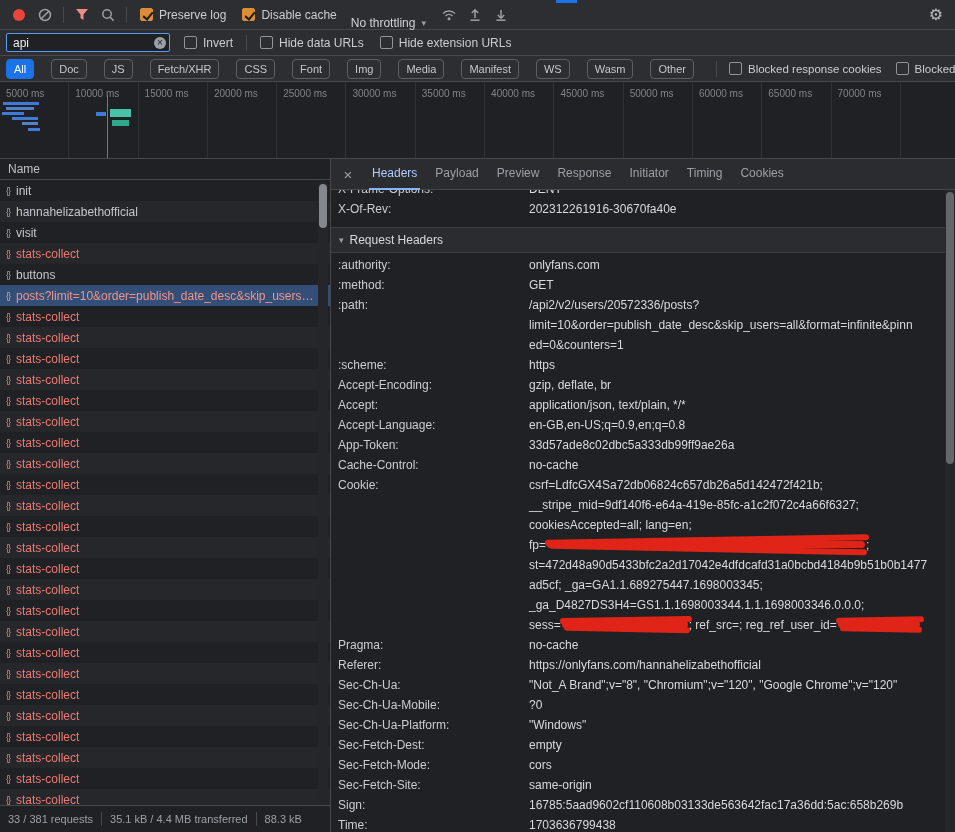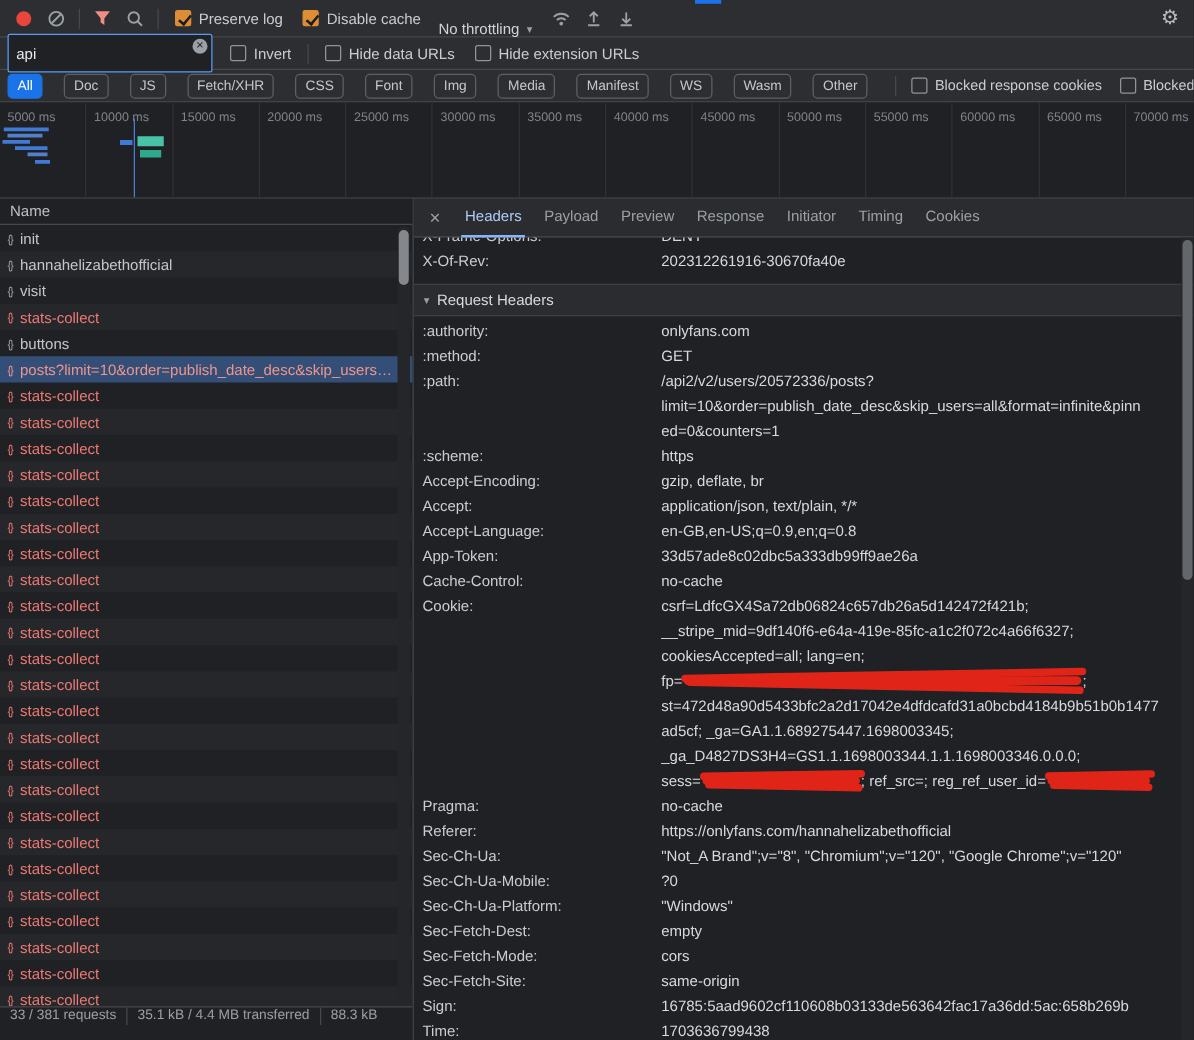--- a/index.html
+++ b/index.html
@@ -17,21 +17,21 @@
   .tab-indicator{position:absolute;left:556px;top:0;width:21px;height:3px;background:#1a73e8}
   .cb{display:flex;align-items:center;gap:6px;margin:16px 8px;color:#c9cdd2;white-space:nowrap;cursor:pointer}
   .cb .box{width:13px;height:13px;border:1px solid #8f959a;border-radius:2px;position:relative;flex:none;background:transparent}
   .cb.checked .box{background:#db8e35;border-color:#db8e35}
   .cb.checked .box::after{content:"";position:absolute;left:4px;top:1px;width:4px;height:8px;border:solid #1b1c1e;border-width:0 2px 2px 0;transform:rotate(40deg)}
   .throttle{display:flex;align-items:center;gap:6px;margin:16px 10px 0 6px;color:#cfd3d8;cursor:pointer;white-space:nowrap}
   .caret{font-size:9px;color:#9aa0a6}
   .gear{font-size:16px;color:#b5b9be;line-height:1}
 
   .filter-input{position:relative;margin:0 6px 0 2px;flex:none}
-  .filter-input input{width:164px;height:31px;background:#202124;border:1px solid #5a9cf8;border-radius:2px;color:#e8eaed;font:12px "Liberation Sans",sans-serif;padding:0 18px 0 6px;outline:none}
+  .filter-input input{width:164px;height:19px;background:#202124;border:1px solid #5a9cf8;border-radius:2px;color:#e8eaed;font:12px "Liberation Sans",sans-serif;padding:0 18px 0 6px;outline:none}
   .clear-btn{position:absolute;right:4px;top:3.5px;width:12px;height:12px;border-radius:50%;background:#9aa0a6;color:#202124;font-size:10px;line-height:12px;text-align:center;cursor:pointer}
 
   .chip{font:11px "Liberation Sans",sans-serif;color:#c3c7cb;background:transparent;border:1px solid #5c6065;border-radius:4px;padding:3px 7px;margin-right:17px;cursor:pointer;white-space:nowrap;flex:none}
   .chip.selected{background:#1a73e8;border-color:#1a73e8;color:#fff}
   .cb.small{font-size:11.5px;margin:0 7px}
 
   
   .overview{height:77px;min-height:77px;background:#202124;border-bottom:1px solid #47484c;position:relative;overflow:hidden}
   .tick-cells{display:flex;height:100%}
   .tick-cell{width:69.3px;flex:none;border-right:1px solid #303134;padding:4px 0 0 6px}
@@ -43,21 +43,21 @@
   .left{width:331px;flex:none;border-right:1px solid #47484c;display:flex;flex-direction:column;position:relative;min-height:0}
   .name-header{height:21px;min-height:21px;line-height:20px;padding-left:8px;border-bottom:1px solid #47484c;color:#bdc1c6;background:#202124;cursor:pointer}
   .req-list{flex:1;overflow:hidden}
   .req-row{height:21px;display:flex;align-items:center;padding-left:6px;cursor:pointer}
   .req-row:nth-child(even){background:#26272b}
   .req-row.selected{background:#344f77}
   .req-icon{font-size:9px;color:#9aa0a6;margin-right:6px;flex:none;letter-spacing:-1px}
   .req-name{flex:1;min-width:0;overflow:hidden;text-overflow:ellipsis;white-space:nowrap;padding-right:16px;color:#c3c7cc}
   .req-row.error .req-icon,.req-row.error .req-name{color:#ec7a72}
   .req-row.selected .req-name,.req-row.selected .req-icon{color:#f0948c}
-  .summary{height:27px;min-height:27px;border-top:1px solid #47484c;display:flex;font-size:11px;color:#9aa0a6;background:#202124}
+  .summary{height:27px;min-height:27px;border-top:1px solid #47484c;display:flex;align-items:center;font-size:11px;color:#9aa0a6;background:#202124}
   .summary .seg{padding:0 8px;white-space:nowrap}
   .summary .sep{width:1px;height:14px;background:#47484c;flex:none}
 
   .lscroll{position:absolute;right:2px;top:22px;bottom:28px;width:10px;background:#242629;border-radius:5px}
   .lscroll .thumb{position:absolute;top:3px;left:1px;width:8px;height:44px;background:#84888d;border-radius:4px;cursor:pointer}
 
   
   .right{flex:1;display:flex;flex-direction:column;position:relative;min-width:0;min-height:0}
   .tabbar{height:31px;min-height:31px;background:#2b2c2f;border-bottom:1px solid #47484c;display:flex;align-items:center;padding:0 6px}
   .close-x{width:22px;text-align:center;color:#9aa0a6;font-size:15px;cursor:pointer;margin-right:4px;flex:none}
@@ -208,21 +208,20 @@
         <div class="tick-cell"><span class="tick-label">5000 ms</span></div>
         <div class="tick-cell"><span class="tick-label">10000 ms</span></div>
         <div class="tick-cell"><span class="tick-label">15000 ms</span></div>
         <div class="tick-cell"><span class="tick-label">20000 ms</span></div>
         <div class="tick-cell"><span class="tick-label">25000 ms</span></div>
         <div class="tick-cell"><span class="tick-label">30000 ms</span></div>
         <div class="tick-cell"><span class="tick-label">35000 ms</span></div>
         <div class="tick-cell"><span class="tick-label">40000 ms</span></div>
         <div class="tick-cell"><span class="tick-label">45000 ms</span></div>
         <div class="tick-cell"><span class="tick-label">50000 ms</span></div>
-        <div class="tick-cell"><span class="tick-label">55000 ms</span></div>
         <div class="tick-cell"><span class="tick-label">60000 ms</span></div>
         <div class="tick-cell"><span class="tick-label">65000 ms</span></div>
         <div class="tick-cell"><span class="tick-label">70000 ms</span></div>
       </div>
     <div class="act" style="left:3px;top:20px;width:36px;height:3px;background:#3e7ad6"></div>
     <div class="act" style="left:6px;top:25px;width:28px;height:3px;background:#5380c9"></div>
     <div class="act" style="left:2px;top:30px;width:22px;height:3px;background:#3e7ad6"></div>
     <div class="act" style="left:12px;top:35px;width:26px;height:3px;background:#3e7ad6"></div>
     <div class="act" style="left:22px;top:40px;width:16px;height:3px;background:#5380c9"></div>
     <div class="act" style="left:28px;top:46px;width:12px;height:3px;background:#3e7ad6"></div>

